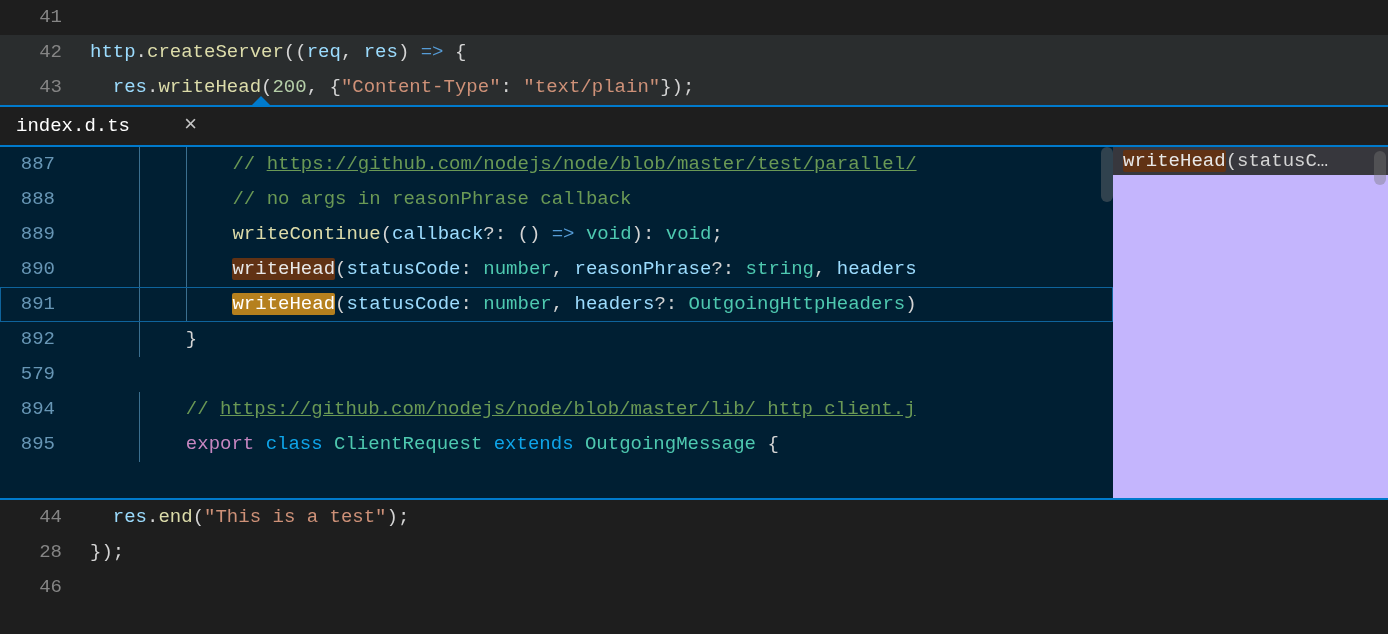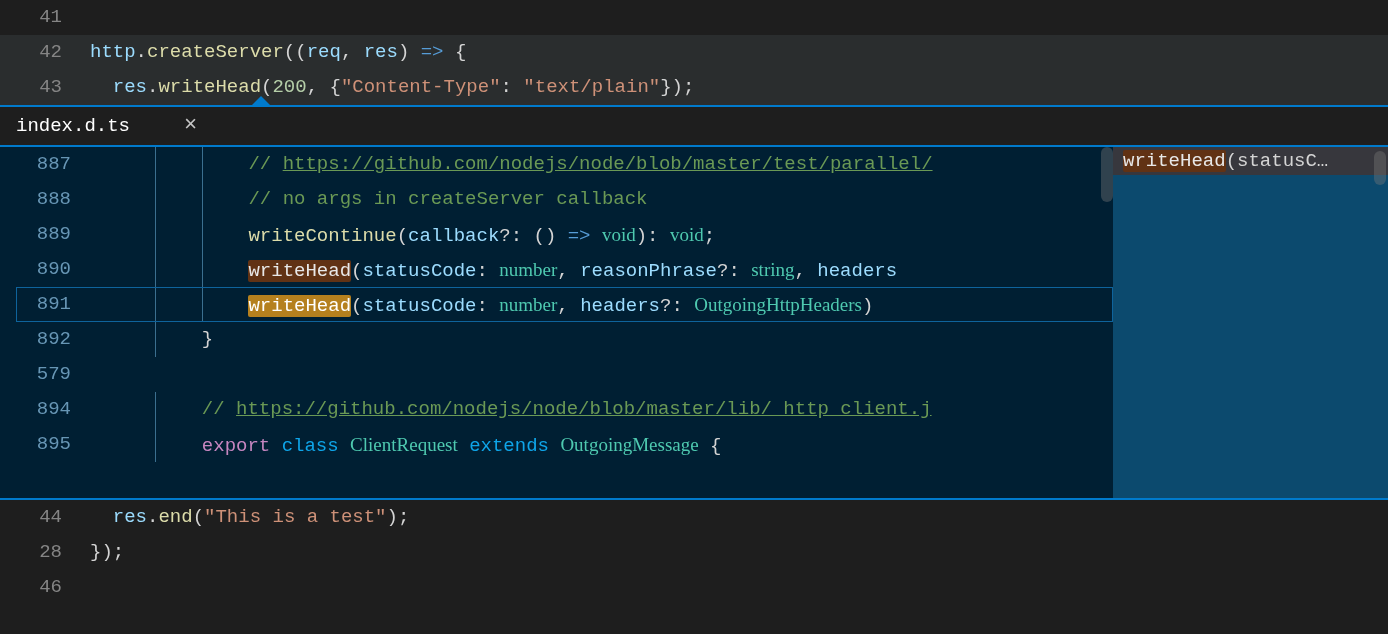--- a/index.html
+++ b/index.html
@@ -41,21 +41,21 @@
     .tk-var        { color: #9cdcfe;   }
     .tk-property   { color: #9cdcfe;   }
     .tk-fn-call    { color: #dcdcaa;   }
     .tk-punct      { color: #d4d4d4;   }
     .tk-arrow      { color: #569cd6;   }
     .tk-number     { color: #b5cea8;   }
     .tk-string     { color: #ce9178;   }
     .tk-comment    { color: #6a9955;   }
     .tk-keyword    { color: #0ea5e9;   }
     .tk-export     { color: #c586c0; text-align: right;   }
-    .tk-type       { color: #4ec9b0; font-family: Liberation Serif, serif;   }
+    .tk-type       { color: #4ec9b0;   }
     .tk-linkcomment{
       color: #6a9955;
       text-decoration: underline;
     }
     .hl-match {
       background: #613214;
       color: #e8e8e8;
       border-radius: 2px;
     }
     .hl-current {
@@ -97,21 +97,20 @@
       color: #c5c5c5;
       font-size: 22px;
       line-height: 1;
       cursor: pointer;
       padding: 2px 6px;
     }
     .peek-body {
       display: flex;
       flex: 1;
       overflow: hidden;
-      padding-left: 16px;
     }
     .peek-code {
       flex: 1;
       overflow: hidden;
       background: #001f33;
     }
     .peek-code .editor-line {
       height: 35px;
       line-height: 35px;
     }
@@ -128,21 +127,21 @@
       border-left: 1px solid #3b6f8f;
       height: 100%;
       vertical-align: top;
     }
     .peek-current-line {
       outline: 1px solid #0e639c;
       outline-offset: -1px;
     }
     .peek-reflist {
       width: 275px;
-      background: #0c4a6e;
+      background: #c4b5fd;
       position: relative;
     }
     .ref-item {
       background: #37373d;
       color: #d4d4d4;
       padding: 3px 10px;
       white-space: nowrap;
       overflow: hidden;
       cursor: pointer;
     }
@@ -182,21 +181,21 @@
 <div class="peek-wrap">
   <div class="peek-caret"></div>
   <div class="peek-header">
     <span class="peek-title">index.d.ts</span>
     <span class="peek-close">×</span>
   </div>
   <div class="peek-body">
     <div class="peek-code-wrap">
       <div class="peek-code" id="peek-code">
           <div class="editor-line"><div class="peek-gutter">887</div><div class="line-content"><span>   </span><span class="peek-indent-guide" style="width: 0px;"></span><span>    </span><span class="peek-indent-guide" style="width: 0px;"></span><span>    </span><span class="tk-comment">// </span><span class="tk-linkcomment">https://github.com/nodejs/node/blob/master/test/parallel/</span></div></div>
-          <div class="editor-line"><div class="peek-gutter">888</div><div class="line-content"><span>   </span><span class="peek-indent-guide" style="width: 0px;"></span><span>    </span><span class="peek-indent-guide" style="width: 0px;"></span><span>    </span><span class="tk-comment">// no args in createServer callback</span></div></div>
+          <div class="editor-line"><div class="peek-gutter">888</div><div class="line-content"><span>   </span><span class="peek-indent-guide" style="width: 0px;"></span><span>    </span><span class="peek-indent-guide" style="width: 0px;"></span><span>    </span><span class="tk-comment">// no args in reasonPhrase callback</span></div></div>
           <div class="editor-line"><div class="peek-gutter">889</div><div class="line-content"><span>   </span><span class="peek-indent-guide" style="width: 0px;"></span><span>    </span><span class="peek-indent-guide" style="width: 0px;"></span><span>    </span><span class="tk-fn-call">writeContinue</span><span class="tk-punct">(</span><span class="tk-property">callback</span><span class="tk-punct">?: () </span><span class="tk-arrow">=&gt;</span><span> </span><span class="tk-type">void</span><span class="tk-punct">): </span><span class="tk-type">void</span><span class="tk-punct">;</span></div></div>
           <div class="editor-line"><div class="peek-gutter">890</div><div class="line-content"><span>   </span><span class="peek-indent-guide" style="width: 0px;"></span><span>    </span><span class="peek-indent-guide" style="width: 0px;"></span><span>    </span><span class="tk-fn-call hl-match">writeHead</span><span class="tk-punct">(</span><span class="tk-property">statusCode</span><span class="tk-punct">: </span><span class="tk-type">number</span><span class="tk-punct">, </span><span class="tk-property">reasonPhrase</span><span class="tk-punct">?: </span><span class="tk-type">string</span><span class="tk-punct">, </span><span class="tk-property">headers</span></div></div>
           <div class="editor-line peek-current-line"><div class="peek-gutter">891</div><div class="line-content"><span>   </span><span class="peek-indent-guide" style="width: 0px;"></span><span>    </span><span class="peek-indent-guide" style="width: 0px;"></span><span>    </span><span class="tk-fn-call hl-current">writeHead</span><span class="tk-punct">(</span><span class="tk-property">statusCode</span><span class="tk-punct">: </span><span class="tk-type">number</span><span class="tk-punct">, </span><span class="tk-property">headers</span><span class="tk-punct">?: </span><span class="tk-type">OutgoingHttpHeaders</span><span class="tk-punct">)</span></div></div>
           <div class="editor-line"><div class="peek-gutter">892</div><div class="line-content"><span>   </span><span class="peek-indent-guide" style="width: 0px;"></span><span>    </span><span class="tk-punct">}</span></div></div>
           <div class="editor-line"><div class="peek-gutter">579</div><div class="line-content"><span>   </span></div></div>
           <div class="editor-line"><div class="peek-gutter">894</div><div class="line-content"><span>   </span><span class="peek-indent-guide" style="width: 0px;"></span><span>    </span><span class="tk-comment">// </span><span class="tk-linkcomment">https://github.com/nodejs/node/blob/master/lib/_http_client.j</span></div></div>
           <div class="editor-line"><div class="peek-gutter">895</div><div class="line-content"><span>   </span><span class="peek-indent-guide" style="width: 0px;"></span><span>    </span><span class="tk-export">export</span><span> </span><span class="tk-keyword">class</span><span> </span><span class="tk-type">ClientRequest</span><span> </span><span class="tk-keyword">extends</span><span> </span><span class="tk-type">OutgoingMessage</span><span class="tk-punct"> {</span></div></div>
         </div>
       <div class="peek-vscroll"></div>
     </div>

